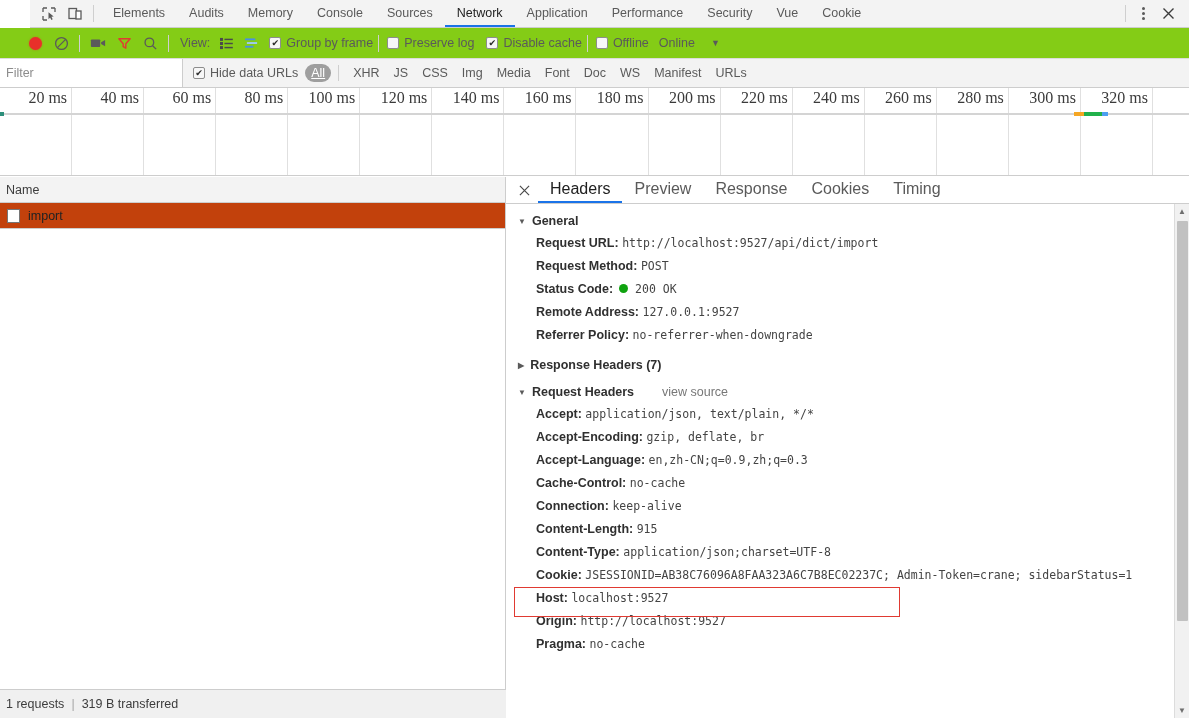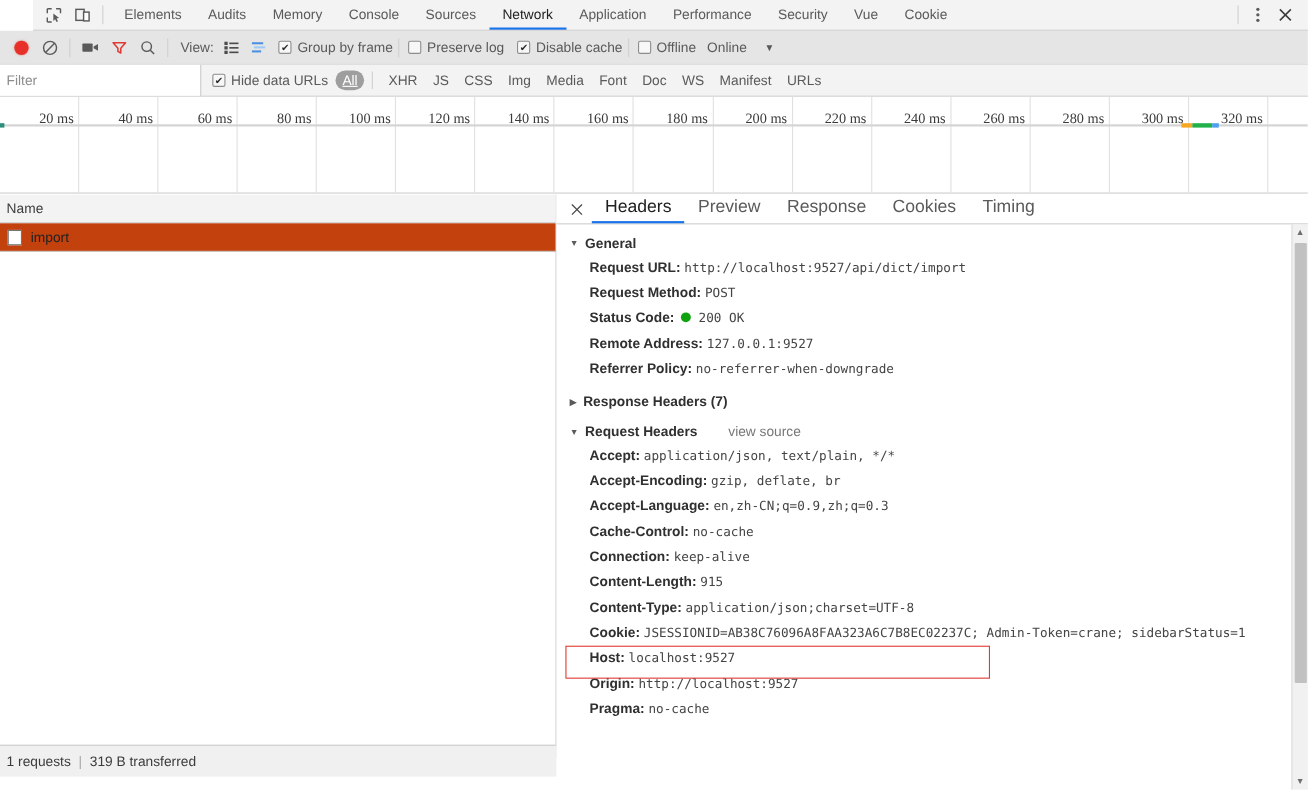--- a/index.html
+++ b/index.html
@@ -45,23 +45,23 @@
   }
   .kebab i { width: 3px; height: 3px; border-radius: 50%; background: #5a5a5a; display: block; }
   .closebtn {
     width: 26px; height: 24px; display: flex; align-items: center; justify-content: center;
     cursor: pointer; font-size: 17px; color: #3c3c3c; line-height: 1;
   }
 
   
   .toolbar {
     position: absolute; top: 28px; left: 0; right: 0; height: 31px;
-    background: #e5e5e5;
+    background: #84cc16;
     border-bottom: 1px solid #dcdcdc;
-    display: flex; align-items: center; padding-left: 6px;
+    display: flex; align-items: center; padding-left: 22px;
   }
   .tool { width: 26px; height: 26px; display: flex; align-items: center; justify-content: center; cursor: pointer; }
   .rec-dot { width: 13px; height: 13px; border-radius: 50%; background: #e8302a; box-shadow: 0 0 2px rgba(232,48,42,.6); }
   .lbl { font-size: 12.5px; color: #5a5a5a; margin: 0 4px 0 6px; }
   .viewbtn { width: 24px; height: 24px; display: flex; align-items: center; justify-content: center; cursor: pointer; margin-right: 2px; }
   .cbox {
     display: inline-flex; align-items: center; cursor: pointer; margin-left: 3px; user-select: none;
   }
   .cbox .box {
     width: 12px; height: 12px; border: 1px solid #8d8d8d; background: #f7f7f7;
@@ -97,22 +97,22 @@
     position: absolute; top: 88px; left: 0; right: 0; height: 88px;
     background: #fff; border-bottom: 1px solid #cdcdcd;
     overflow: hidden;
   }
   .ruler { position: absolute; inset: 0; }
   .rtick {
     position: absolute; top: 0; height: 88px;
     border-right: 1px solid #e0e0e0;
   }
   .rtick span {
-    position: absolute; right: 4px; top: 12px;
-    font-size: 13px; color: #3a3a3a; font-family: "Liberation Serif", serif;
+    position: absolute; right: 4px; top: 1px;
+    font-size: 16px; color: #3a3a3a; font-family: "Liberation Serif", serif;
     white-space: nowrap;
   }
   .ovr-divider {
     position: absolute; left: 0; right: 0; top: 25px; height: 2px; background: #d4d4d4;
   }
   .ovr-startmark { position: absolute; left: 0; top: 24px; width: 4px; height: 4px; background: #2d8f7b; }
   .bar-group { position: absolute; top: 24px; height: 4px; display: flex; }
   .bar-seg { height: 4px; }
 
   
@@ -194,21 +194,21 @@
   }
   .vs-arrow.up { top: 0; }
   .vs-arrow.down { bottom: 0; }
   .vs-thumb {
     position: absolute; left: 2px; width: 11px; top: 17px; height: 400px;
     background: #c1c1c1; border-radius: 1px; cursor: pointer;
   }
 
   
   .statusbar {
-    position: absolute; left: 0; bottom: 12px; width: 506px; height: 29px;
+    position: absolute; left: 0; bottom: 0; width: 506px; height: 29px;
     background: #f0f0f0; border-top: 1px solid #cdcdcd;
     display: flex; align-items: center; padding-left: 6px;
     font-size: 12.5px; color: #3c3c3c; gap: 7px;
   }
   .sb-sep { color: #a8a8a8; }
 </style>
 </head>
 <body>
 
 <div class="app">

